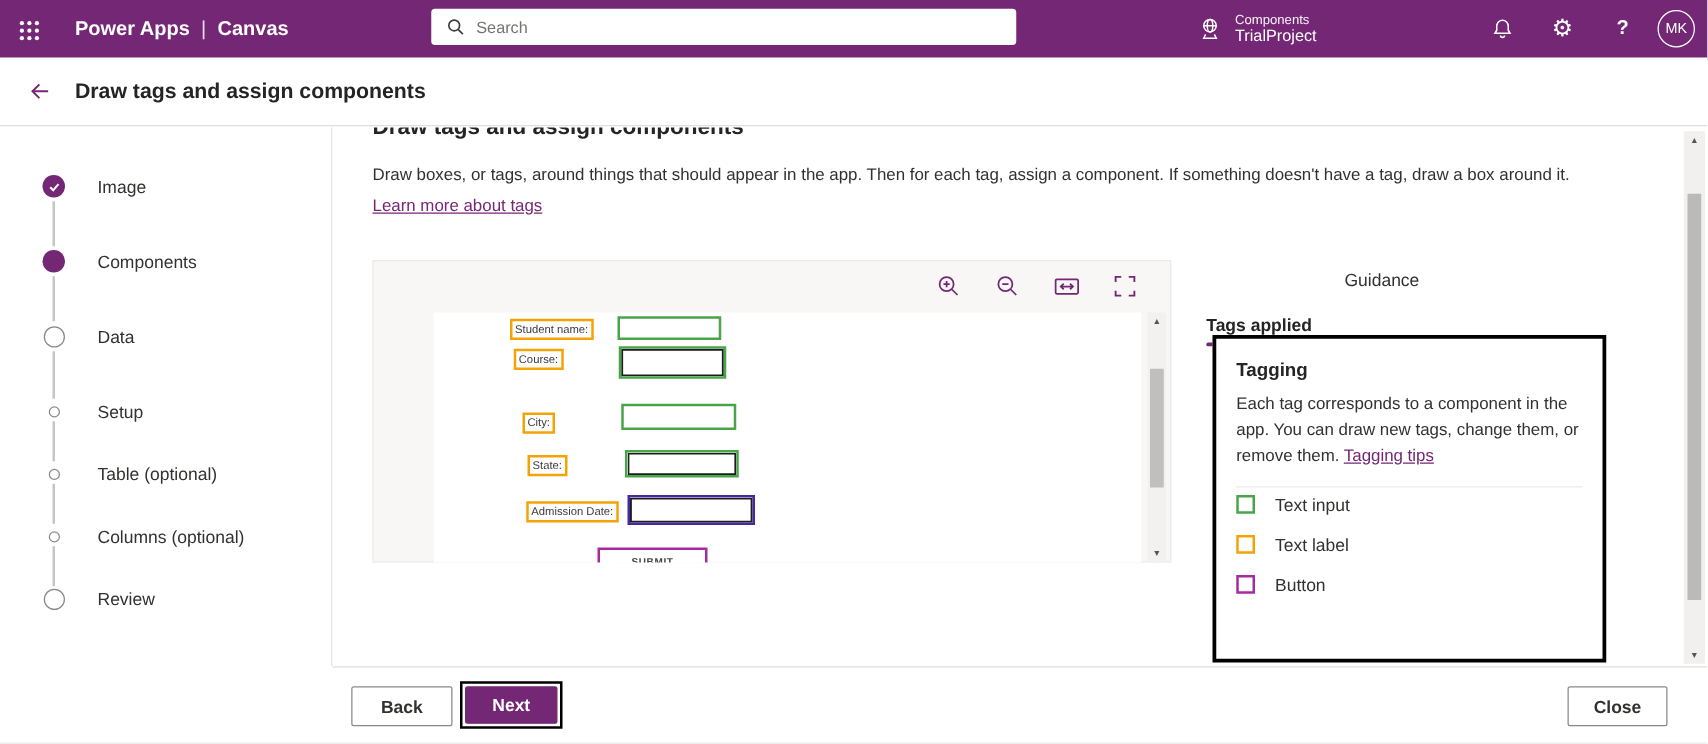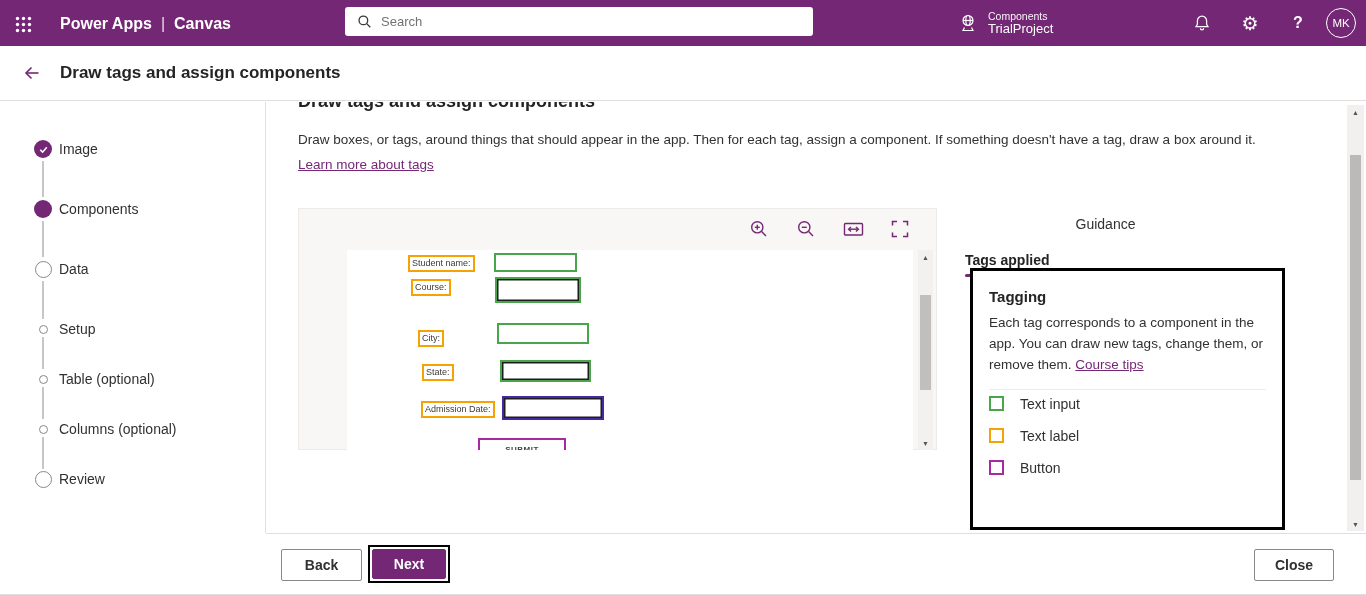--- a/index.html
+++ b/index.html
@@ -36,21 +36,21 @@
     border-bottom:1px solid #e1dfdd; display:flex; align-items:center; }
   .back-btn { width:32px; height:32px; margin-left:16px; display:flex; align-items:center;
     justify-content:center; cursor:pointer; }
   .page-title { font-size:17px; font-weight:bold; color:#242424; margin-left:12px; }
 
   
   .sidebar { position:absolute; left:0; top:102px; width:266px; height:431px;
     border-right:1px solid #e1dfdd; background:#fff; }
   .step { position:absolute; left:34px; display:flex; align-items:center; }
   .dot-cell { width:18px; height:18px; display:flex; align-items:center; justify-content:center; }
-  .step-label { margin-left:7px; font-size:14px; color:#323130; white-space:nowrap; }
+  .step-label { margin-left:26px; font-size:14px; color:#323130; white-space:nowrap; }
   .dot-complete,.dot-current { width:18px; height:18px; border-radius:50%; background:#742774;
     display:flex; align-items:center; justify-content:center; }
   .dot-large-empty { width:17px; height:17px; border-radius:50%; border:1.5px solid #8a8886; background:#fff; }
   .dot-small-empty { width:9px; height:9px; border-radius:50%; border:1.5px solid #8a8886; background:#fff; }
   .connector { position:absolute; left:42px; width:1.5px; background:#c8c6c4; }
 
   
   .main { position:absolute; left:266px; top:102px; width:1100px; height:431px; overflow:hidden; background:#fff; }
   .clipped-heading { position:absolute; left:32px; top:-11px; font-size:18px; font-weight:bold; color:#242424; }
   .description { position:absolute; left:32px; top:30px; width:1015px; font-size:13.5px; color:#323130; }
@@ -315,21 +315,21 @@
       </div>
     </div>
 
     <div class="tabs">
       <div class="tab active">Tags applied</div>
       <div class="tab">Guidance</div>
     </div>
 
     <div class="tagging-panel">
       <div class="tagging-title">Tagging</div>
-      <div class="tagging-body"><span>Each tag corresponds to a component in the app. You can draw new tags, change them, or remove them. </span><a>Course tips</a></div>
+      <div class="tagging-body"><span>Each tag corresponds to a component in the app. You can draw new tags, change them, or remove them. </span><a>Tagging tips</a></div>
       <div class="panel-divider"></div>
       <div class="legend-row">
         <span class="swatch" style="border-color: rgb(74, 164, 74);"></span>
         <span class="legend-label">Text input</span>
       </div>
       <div class="legend-row">
         <span class="swatch" style="border-color: rgb(245, 163, 4);"></span>
         <span class="legend-label">Text label</span>
       </div>
       <div class="legend-row">

